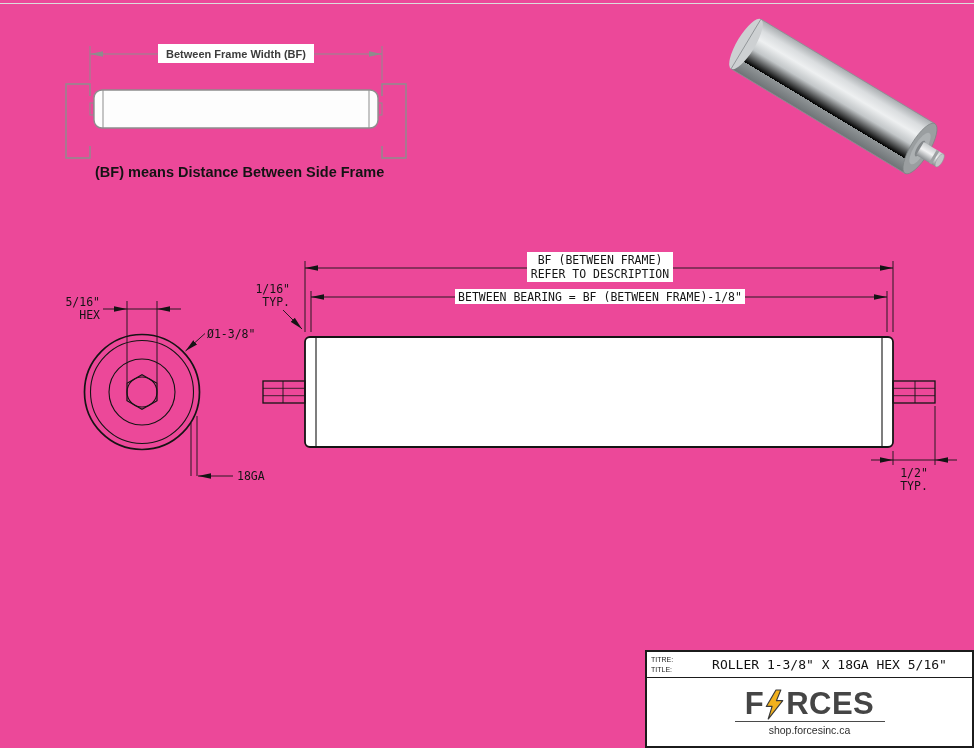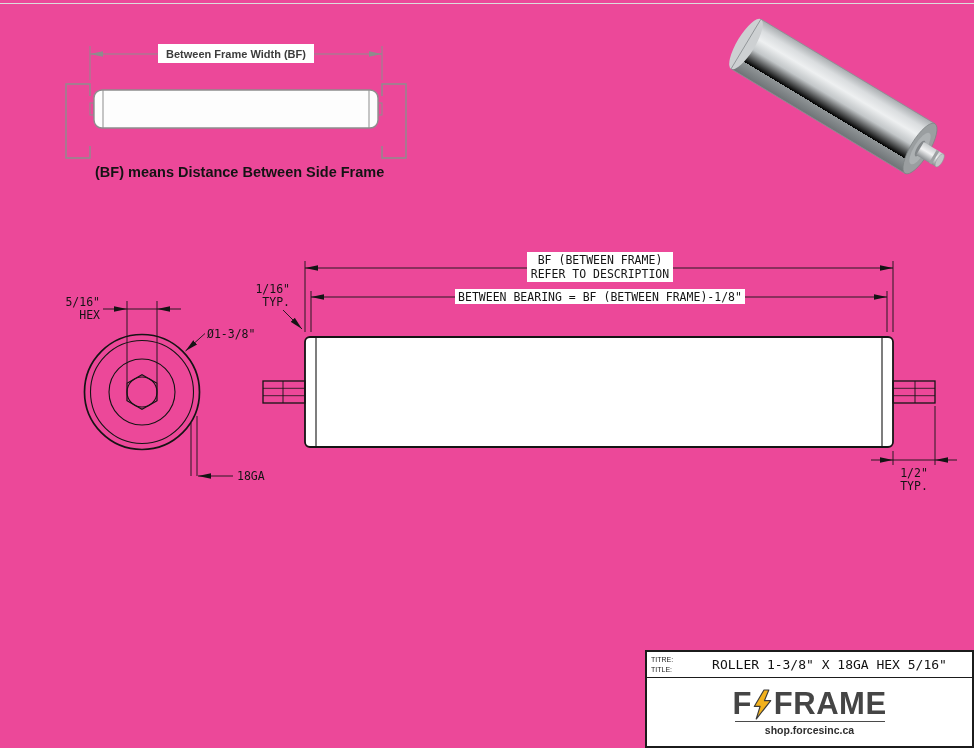--- a/index.html
+++ b/index.html
@@ -33,21 +33,21 @@
     font-size:13px; color:#111; white-space:nowrap; padding-right:6px;
   }
   .tb-logo-row { flex:1; display:flex; flex-direction:column; align-items:center; justify-content:center; }
   .brand-line { display:flex; align-items:center; }
   .brand-text {
     font-family:"Liberation Sans", sans-serif; font-weight:800; font-size:31px;
     color:#454545; letter-spacing:0.5px; line-height:1;
   }
   .bolt { margin:0 1px -2px 1px; }
   .brand-sep { width:150px; height:1px; background:#4a4a4a; margin:2px 0 2px; }
-  .website { font-size:10.5px; font-weight:bold; color:#2e2e2e; }
+  .website { font-size:10.5px; font-weight:normal; color:#2e2e2e; }
 </style>
 </head>
 <body>
 
 <div class="sheet">
   <div class="topline"></div>
 
   <svg class="draw" width="974" height="748" viewBox="0 0 974 748">
     <defs>
       <marker id="arr" viewBox="0 0 12 6" refX="12" refY="3" markerWidth="13" markerHeight="6.5" orient="auto-start-reverse" markerUnits="userSpaceOnUse">
@@ -189,19 +189,19 @@
         <div>TITLE:</div>
       </div>
       <div class="tb-title">ROLLER 1-3/8" X 18GA HEX 5/16"</div>
     </div>
     <div class="tb-logo-row">
       <div class="brand-line">
         <span class="brand-text">F</span>
         <svg class="bolt" width="20" height="31" viewBox="0 0 20 32">
           <polygon points="11,1 1,18 7,18 3,31 18,12 11.5,12 16,1" fill="#f2b11c" stroke="#3a3a3a" stroke-width="1.2" stroke-linejoin="round"></polygon>
         </svg>
-        <span class="brand-text">FRAME</span>
+        <span class="brand-text">RCES</span>
       </div>
       <div class="brand-sep"></div>
       <div class="website">shop.forcesinc.ca</div>
     </div>
   </div>
 </div>
 
 </body></html>

